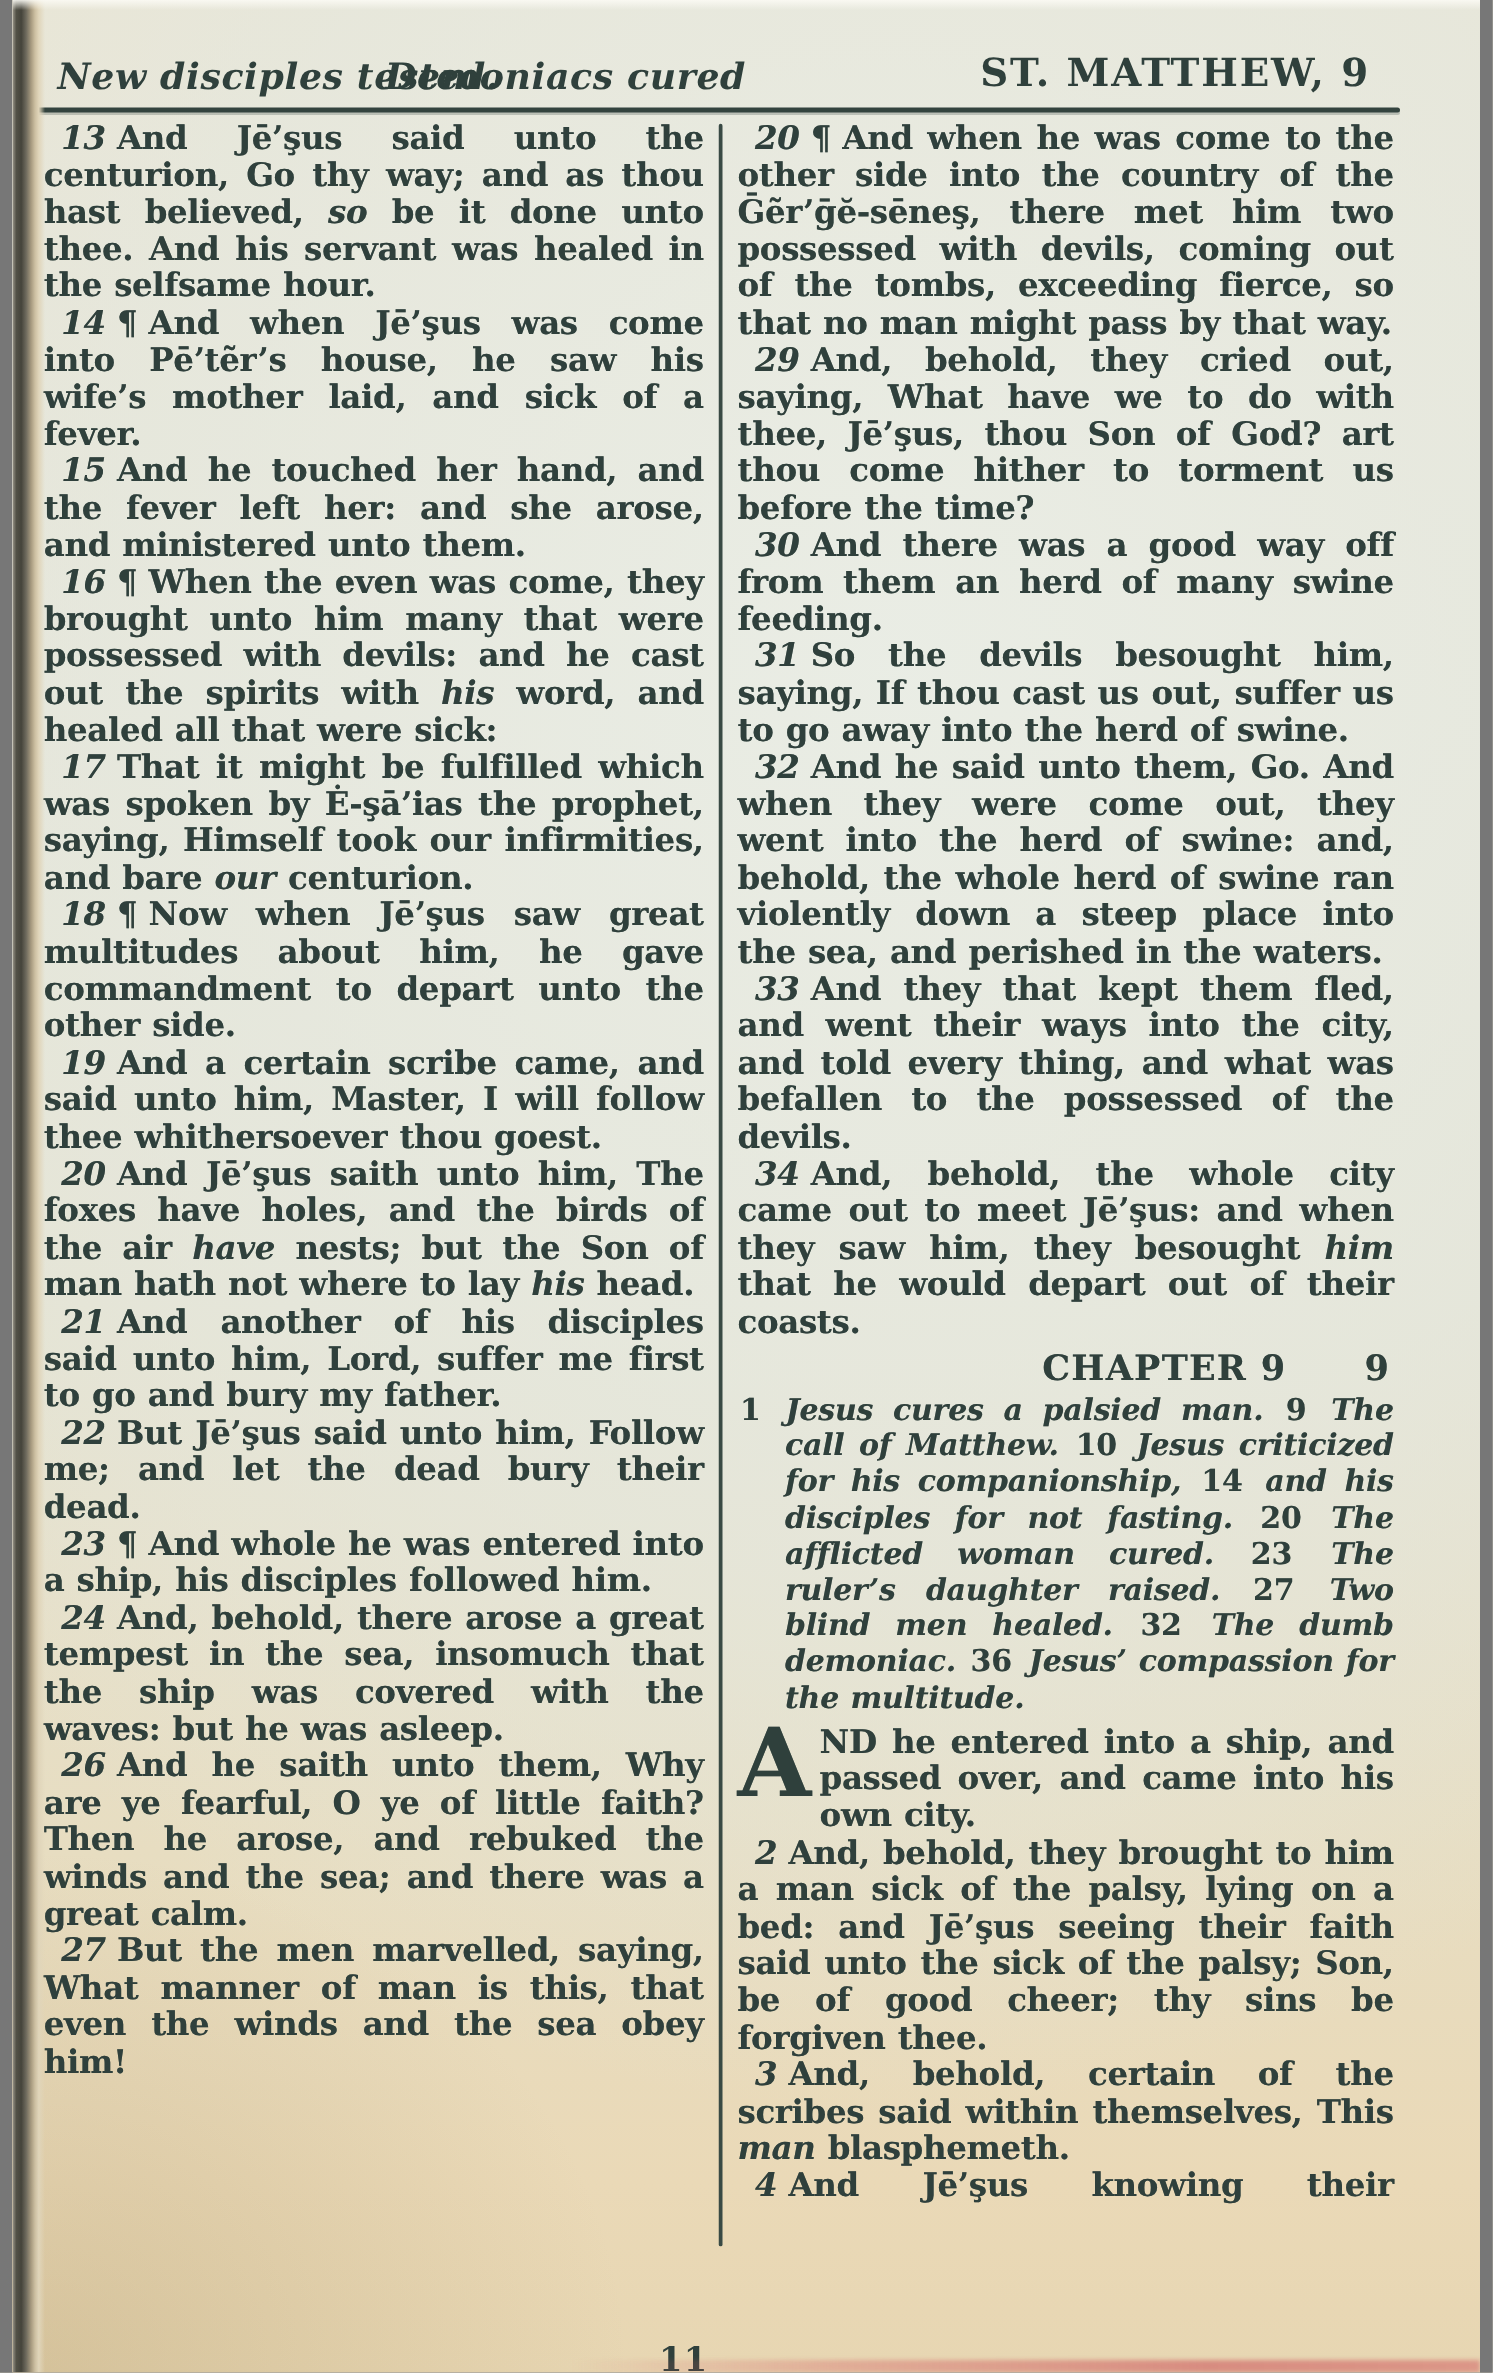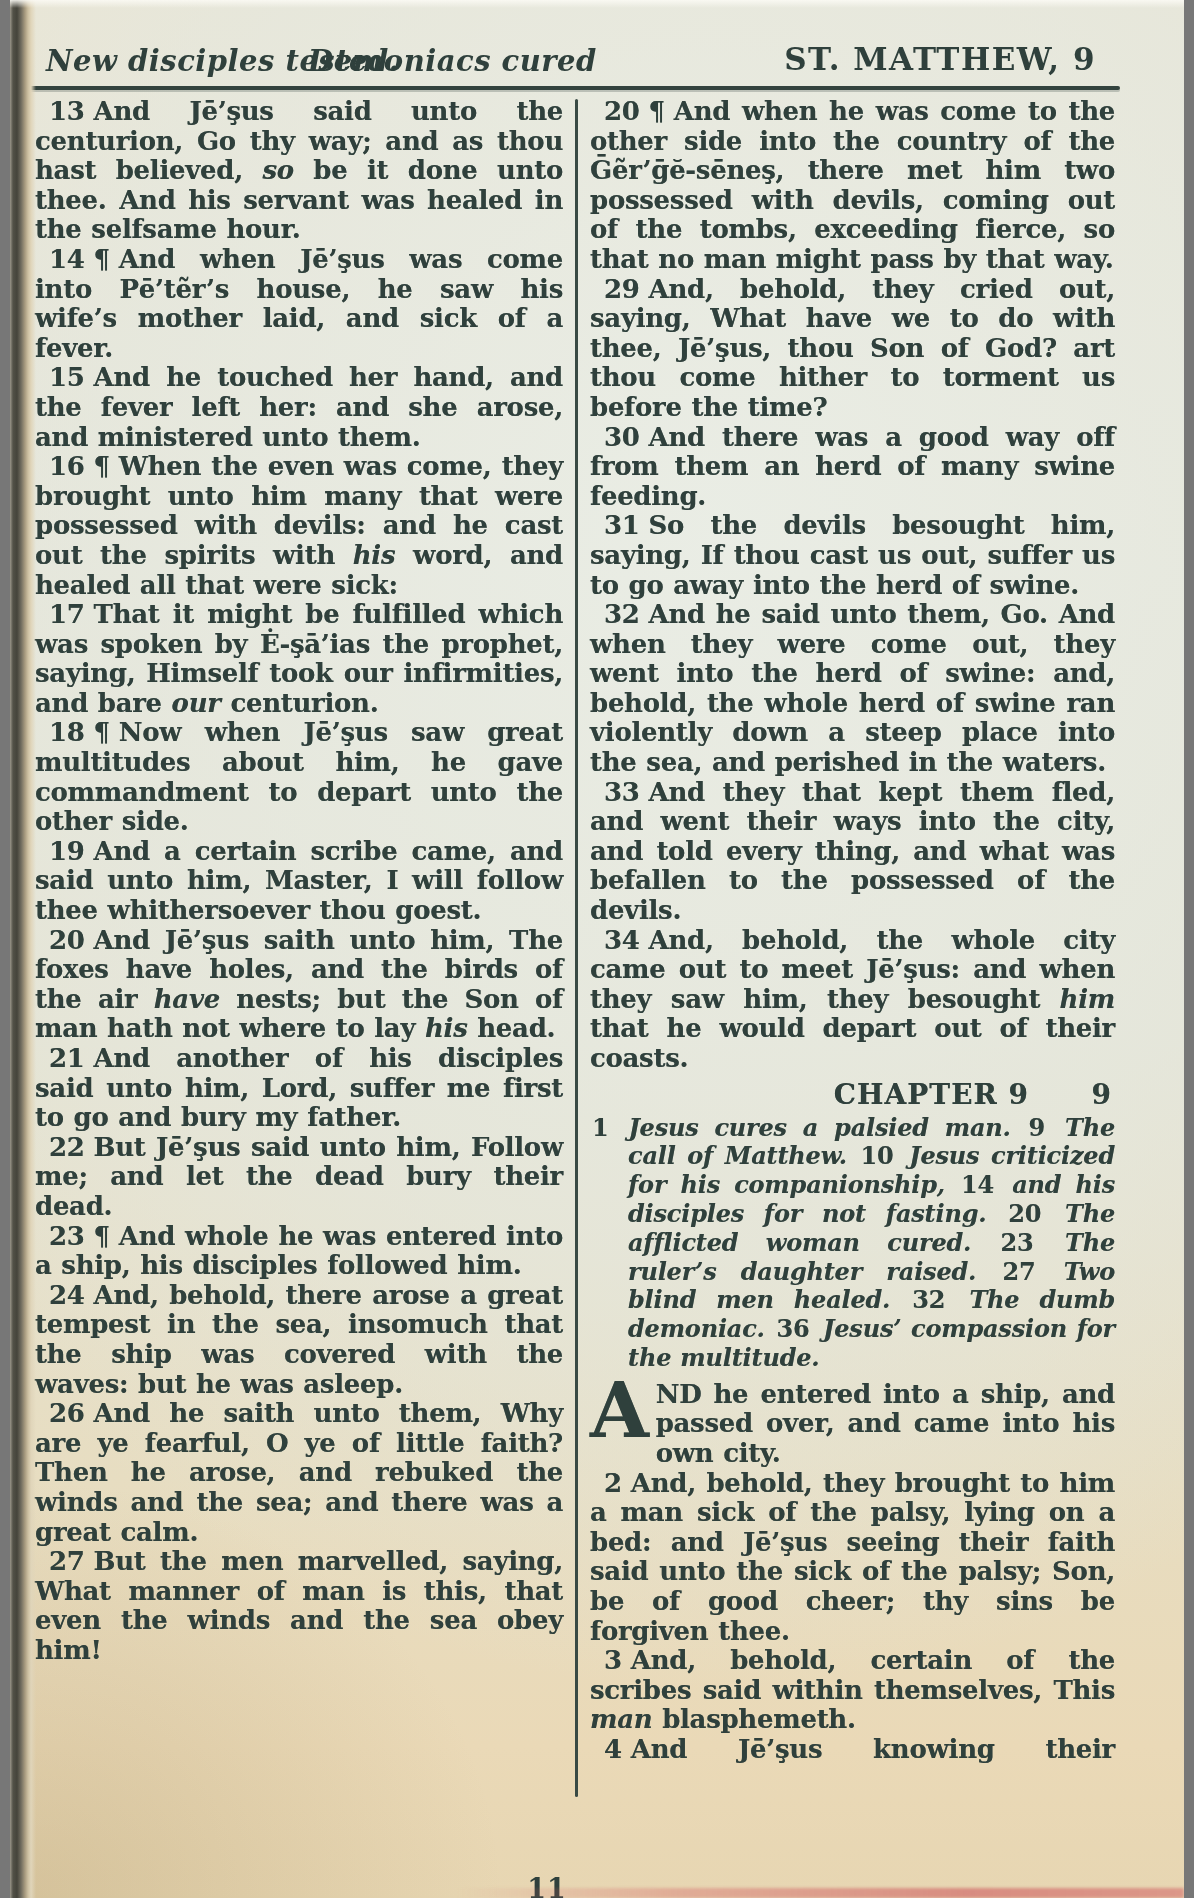--- a/index.html
+++ b/index.html
@@ -32,21 +32,21 @@
     box-shadow:0 2px 0 rgba(51,67,62,.25);}
   
   .columns{position:absolute;top:97px;left:25px;display:flex;align-items:flex-start;}
   .col-left{width:528px;}
   .col-right{width:525px;}
   .divider{width:3px;height:1698px;background:#394a44;margin:2px 12px 0 12px;border-radius:2px;}
   
   .verse{margin:0;font-size:26px;line-height:29.6px;text-align:justify;text-indent:14px;
     letter-spacing:-0.3px;word-spacing:1px;text-shadow:0 0 .5px rgba(47,64,60,.6);}
   .verse.full{text-align-last:justify;}
-  .vnum{padding-right:9px;}
+  .vnum{padding-right:9px;font-style:italic;}
   .pil{padding-right:9px;}
   .it{font-style:italic;}
   
   .ch-head{position:relative;margin:5px 0 3px 0;font-size:28px;line-height:32px;text-align:right;
     padding-right:86px;letter-spacing:1px;text-shadow:0 0 .5px rgba(47,64,60,.6);}
   .margin-num{position:absolute;right:4px;top:0;letter-spacing:0;}
   
   .summary{margin:2px 0 7px 0;font-size:24px;line-height:28.8px;font-style:italic;text-align:justify;
     padding-left:38px;text-indent:-38px;letter-spacing:-0.2px;word-spacing:1px;text-shadow:0 0 .4px rgba(47,64,60,.5);}
   .sum-num{font-style:normal;padding:0 4px 0 2px;}

